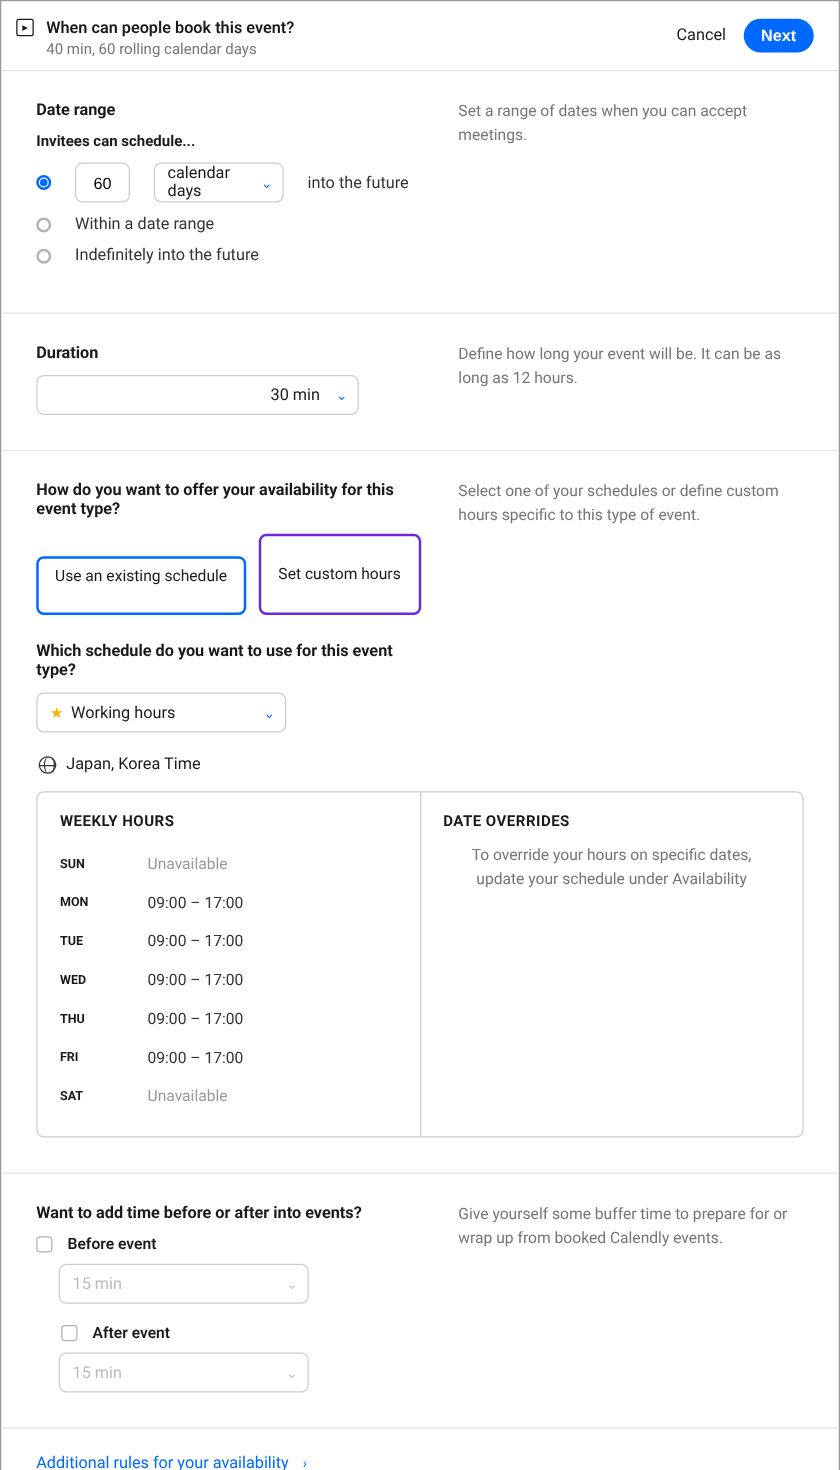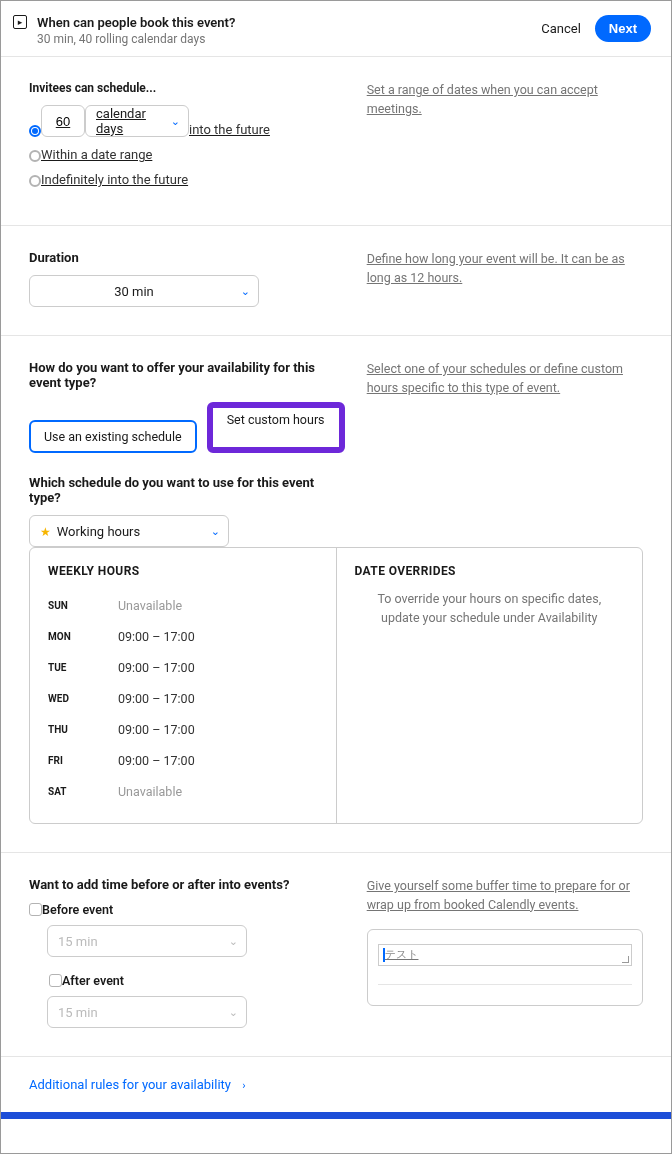--- a/index.html
+++ b/index.html
@@ -9,57 +9,57 @@
   .top-icon { position: absolute; left: 12px; top: 14px; width: 14px; height: 14px; border: 1px solid #1a1a1a; border-radius: 2px; display:flex; align-items:center; justify-content:center; font-size:9px;}
   .top-title { font-weight: 600; font-size: 13px; }
   .top-sub { color: #757575; font-size: 12px; margin-top: 2px; }
   .top-actions { margin-left: auto; display: flex; align-items: center; gap: 14px; }
   .link-cancel { color: #1a1a1a; font-size: 13px; cursor:pointer; }
   .btn-primary { background: #0069ff; color: #fff; border: none; padding: 6px 14px; border-radius: 14px; font-size: 13px; font-weight: 600; cursor:pointer; }
 
   .section { display: flex; padding: 24px 28px 28px 28px; border-bottom: 1px solid #e5e5e5; }
   .section:last-of-type { border-bottom: none; }
   .left { flex: 0 0 55%; padding-right: 20px; }
-  .right { flex: 1; color: #757575; font-size: 12.5px; line-height: 1.5; text-decoration: underline; }
+  .right { flex: 1; color: #757575; font-size: 12.5px; line-height: 1.5; }
   .sec-title { font-weight: 700; font-size: 13px; margin-bottom: 10px; }
   .sec-sub { font-weight: 700; font-size: 12px; margin-bottom: 10px; }
 
-  .radio-row { display: flex; align-items: flex-end; gap: 0; margin: 10px 0; text-decoration: underline; }
+  .radio-row { display: flex; align-items: center; gap: 19px; margin: 10px 0; }
   .radio { width: 12px; height: 12px; border: 2px solid #b3b3b3; border-radius: 50%; display:inline-block; flex-shrink:0; position:relative;}
   .radio.selected { border-color: #0069ff; }
   .radio.selected::after { content:""; position:absolute; width:6px; height:6px; background:#0069ff; border-radius:50%; top:1px; left:1px;}
   .num-input { width: 44px; height: 32px; border: 1px solid #ccc; border-radius: 6px; text-align:center; font-size:13px;}
   .sel { height: 32px; border: 1px solid #ccc; border-radius: 6px; padding: 0 30px 0 10px; font-size:13px; position:relative; display:inline-flex; align-items:center; background:#fff; cursor:pointer;}
   .sel .chev { position:absolute; right:8px; color:#0069ff; font-size:11px;}
   .radio-label { font-size: 13px; color:#333; }
 
-  .wide-sel { width: 230px; justify-content: center; }
+  .wide-sel { width: 258px; justify-content: flex-end; }
   .tab-row { display: flex; gap: 10px; margin: 12px 0 22px 0; }
-  .tab { border: 6px solid #6d28d9; border-radius: 6px; padding: 4px 14px; font-size: 12.5px; cursor:pointer;}
+  .tab { border: 2px solid #6d28d9; border-radius: 6px; padding: 23px 14px; font-size: 12.5px; cursor:pointer;}
   .tab.active { border: 2px solid #0069ff; padding: 7px 13px; margin-top: 18px; }
   .sched-sel { width: 200px; }
   .star { color: #f7b500; margin-right: 6px; font-size:12px;}
 
   .full-section { padding: 24px 28px 28px 28px; border-bottom: 1px solid #e5e5e5; }
   .tz-row { display:flex; align-items:center; gap:8px; margin: 18px 0 14px 2px; font-size:13px;}
   .globe { width:14px; height:14px; border:1.5px solid #333; border-radius:50%; position:relative; display:inline-block;}
   .globe::before { content:""; position:absolute; width:14px; height:1px; background:#333; top:6px; left:-1px;}
   .globe::after { content:""; position:absolute; width:7px; height:14px; border:1px solid #333; border-radius:50%; top:-1px; left:3px; border-top:none; border-bottom:none;}
 
   .hours-box { display:flex; border:1px solid #ccc; border-radius:6px; }
   .hours-left { flex: 1; padding: 16px 18px; border-right:1px solid #ccc;}
   .hours-right { flex: 1; padding: 16px 18px; text-align:center;}
   .hours-head { font-weight:700; font-size:12px; letter-spacing:0.4px; margin-bottom:12px;}
   .day-row { display:flex; align-items:center; padding: 8px 0; font-size:12.5px;}
   .day-name { width: 70px; font-weight:700; font-size:10px;}
   .day-val { color:#333;text-align:right;}
   .day-val.unavail { color:#999;}
   .override-msg { color:#757575; font-size:12.5px; line-height:1.5; padding: 0 8px;}
 
-  .chk-row { display:flex; align-items:center; gap:0; margin: 10px 0 8px 0;}
+  .chk-row { display:flex; align-items:center; gap:12px; margin: 10px 0 8px 0;}
   .chk { width:13px; height:13px; border:1px solid #b3b3b3; border-radius:3px; display:inline-block;}
   .chk-label { font-size:12.5px; font-weight:600;}
   .dim-sel { width: 200px; margin-left: 18px; color:#bbb;}
   .dim-sel .chev { color:#bbb;}
 
   .buffer-box { border:1px solid #ccc; border-radius:6px; padding: 14px 10px 20px 10px; }
   .note-field { border:1px solid #ccc; height:22px; font-size:11px; color:#888; padding:2px 6px; position:relative; margin-bottom:18px;}
   .note-field::after { content:""; position:absolute; right:2px; bottom:2px; width:6px; height:6px; border-right:1px solid #999; border-bottom:1px solid #999;}
   .note-bar { position:absolute; left:4px; top:3px; bottom:3px; width:2px; background:#0069ff;}
   .hr { border-top:1px solid #e5e5e5; margin-top:14px;}
@@ -72,30 +72,31 @@
 </style>
 </head>
 <body>
 
 <div class="panel">
 
   <div class="top-bar">
     <span class="top-icon">▸</span>
     <div>
       <div class="top-title">When can people book this event?</div>
-      <div class="top-sub">30 min, 40 rolling calendar days</div>
+      <div class="top-sub">40 min, 60 rolling calendar days</div>
     </div>
     <div class="top-actions">
       <span class="link-cancel">Cancel</span>
       <button class="btn-primary">Next</button>
     </div>
   </div>
 
   <div class="section">
     <div class="left">
+      <div class="sec-title">Date range</div>
       <div class="sec-sub">Invitees can schedule...</div>
 
       <div class="radio-row">
         <span class="radio selected"></span>
         <input class="num-input" value="60" style="">
         <span class="sel" style="width:104px">
           <span>calendar days</span>
           <span class="chev">⌄</span>
         </span>
         <span class="radio-label">into the future</span>
@@ -134,20 +135,24 @@
         </div>
         <div class="sec-title">Which schedule do you want to use for this event type?</div>
         <span class="sel sched-sel">
           <span><span class="star">★</span><span>Working hours</span></span>
           <span class="chev">⌄</span>
         </span>
       </div>
       <div class="right">Select one of your schedules or define custom hours specific to this type of event.</div>
     </div>
 
+    <div class="tz-row">
+      <span class="globe"></span>
+      <span>Japan, Korea Time</span>
+    </div>
 
     <div class="hours-box">
       <div class="hours-left">
         <div class="hours-head">WEEKLY HOURS</div>
         <div id="days-container">
             <div class="day-row">
               <span class="day-name">SUN</span>
               <span class="day-val unavail">Unavailable</span>
             </div>
             <div class="day-row">
@@ -200,27 +205,20 @@
         <span class="chk"></span>
         <span class="chk-label">After event</span>
       </div>
       <span class="sel dim-sel">
         <span>15 min</span>
         <span class="chev">⌄</span>
       </span>
     </div>
     <div class="right">
       <div style="margin-bottom:14px;">Give yourself some buffer time to prepare for or wrap up from booked Calendly events.</div>
-      <div class="buffer-box">
-        <div class="note-field">
-          <span class="note-bar"></span>
-          <span>テスト</span>
-        </div>
-        <div class="hr"></div>
-      </div>
     </div>
   </div>
 
   <div class="collapse-row">
     <span class="collapse-link">
       <span>Additional rules for your availability</span>
       <span class="arr">›</span>
     </span>
   </div>
 

